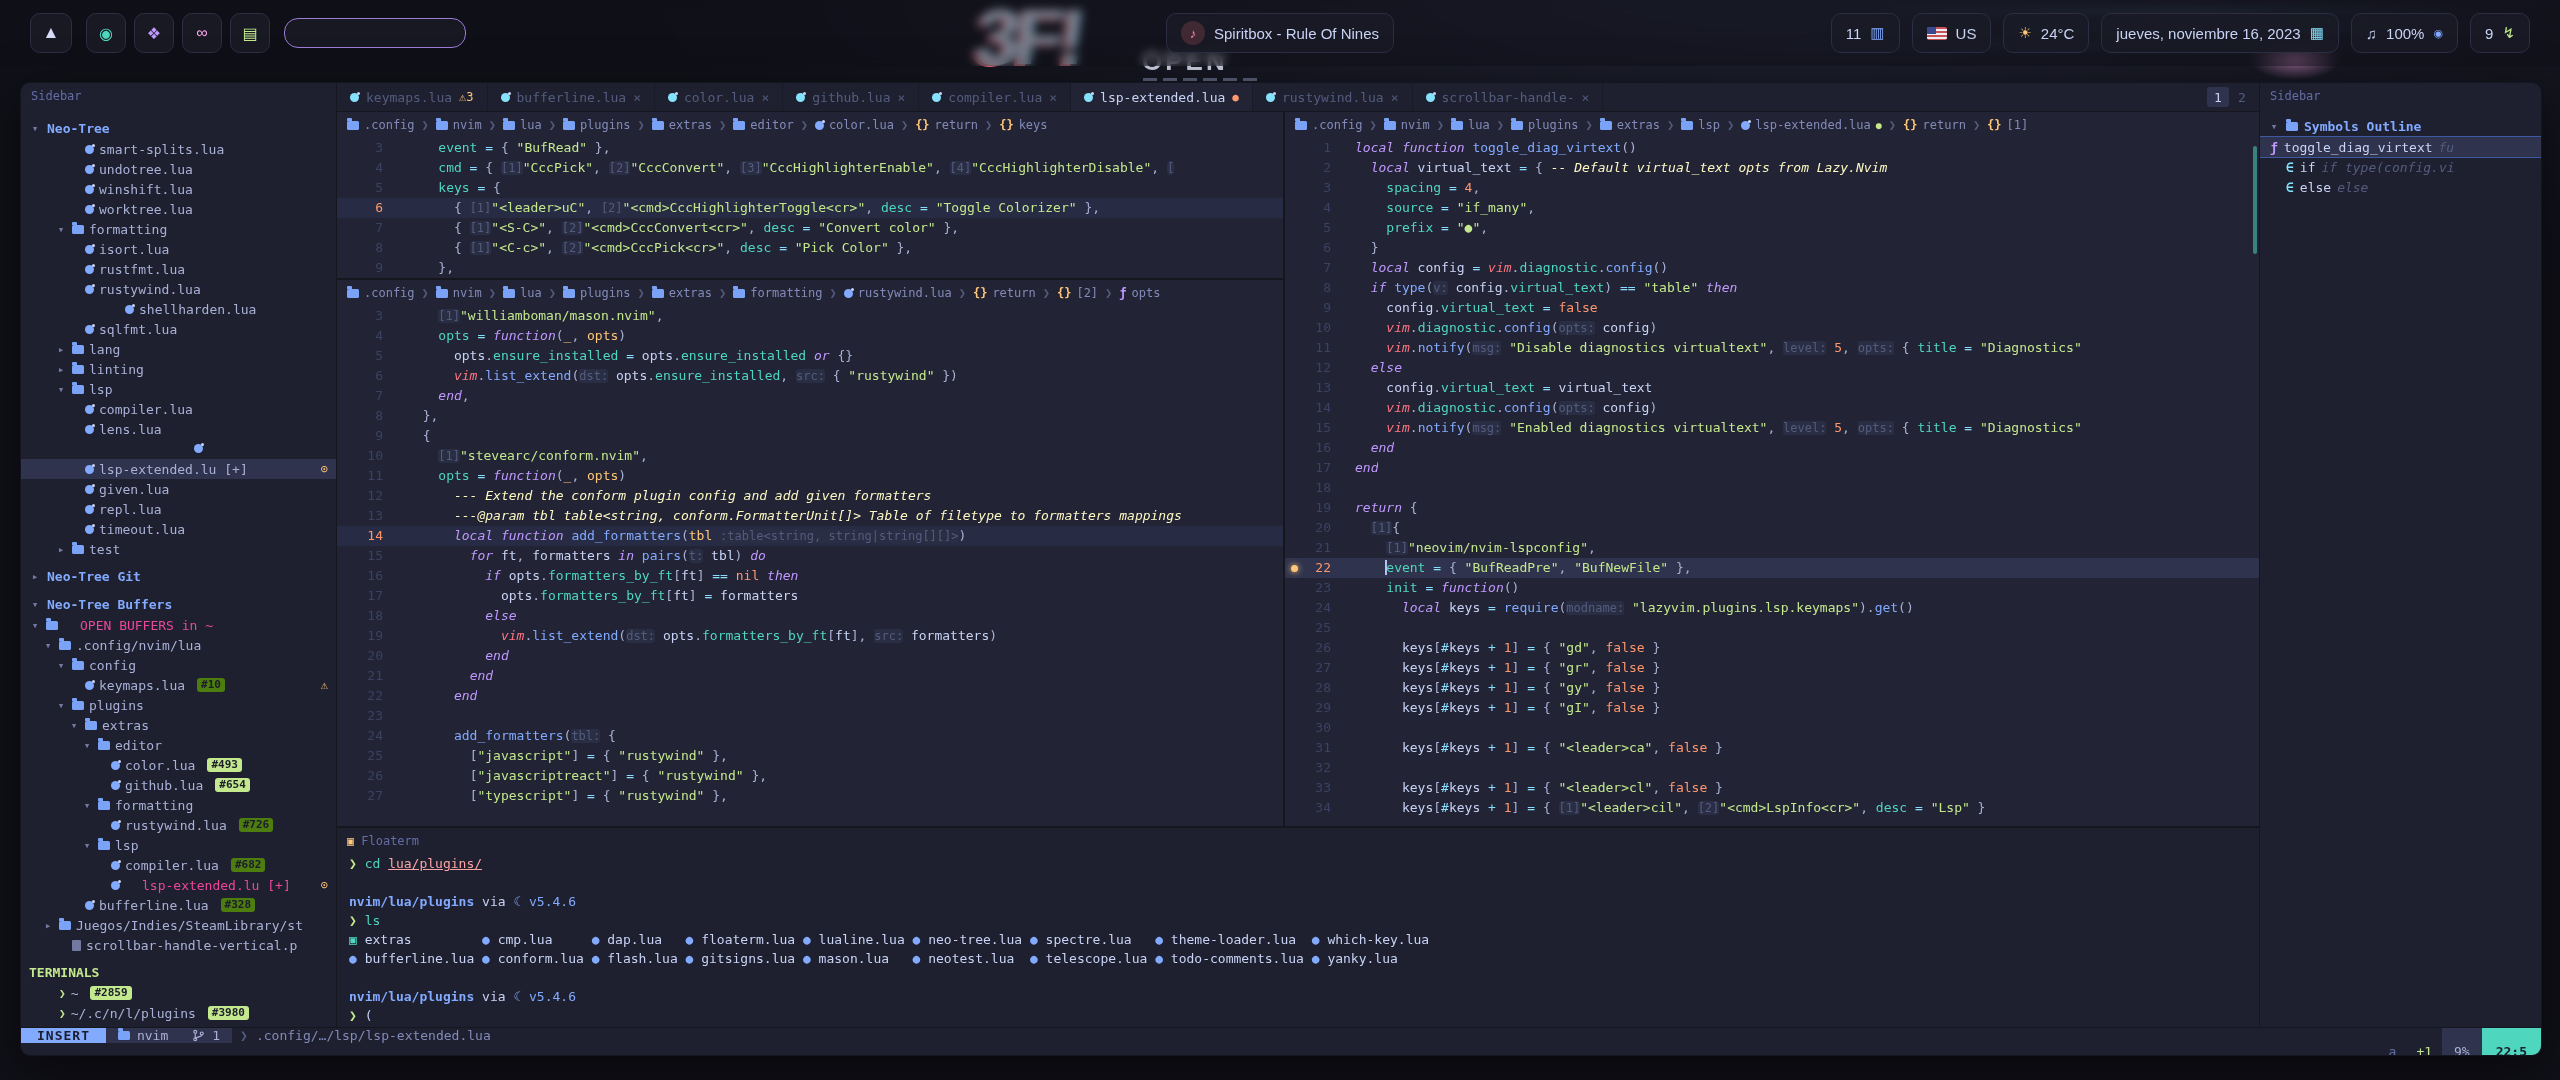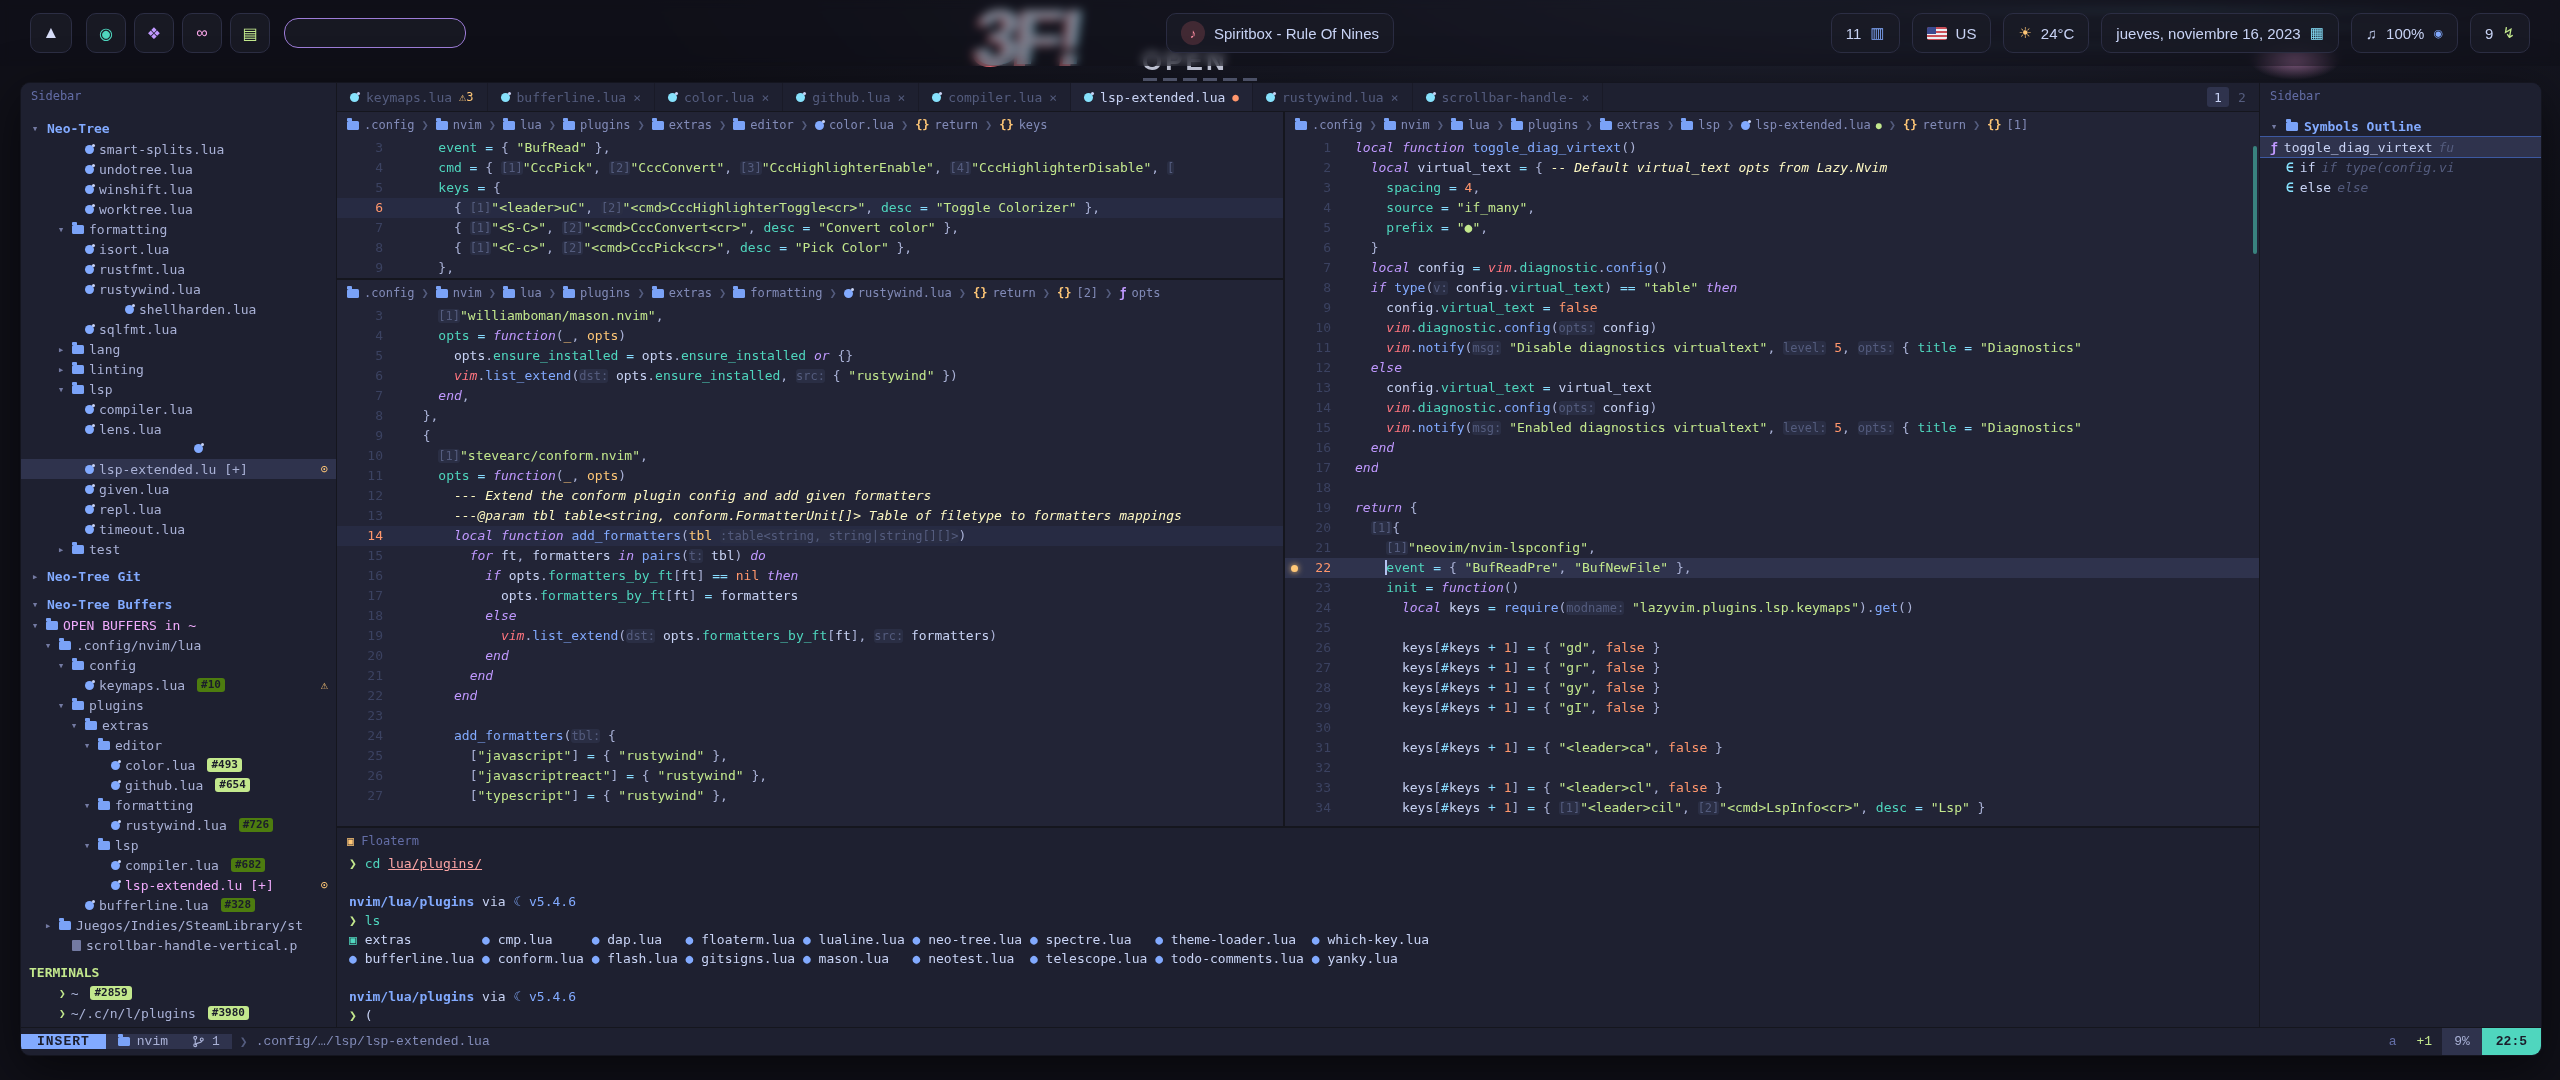--- a/index.html
+++ b/index.html
@@ -47,21 +47,21 @@
   
   .sidebar{border-right:1px solid #15161e;background:#1e2030;overflow:hidden;display:flex;flex-direction:column;}
   .winbar{height:26px;line-height:26px;padding:0 10px;color:#636da6;font-size:12px;flex:none;
     display:flex;align-items:center;gap:7px;}
   .tree{padding:2px 0;overflow:hidden;}
   .tree-header{height:22px;display:flex;align-items:center;gap:6px;padding:0 8px;
     color:#82aaff;font-weight:bold;margin-top:6px;}
   .tree-header.green{color:#c3e88d;}
   .tree-row{height:20px;display:flex;align-items:center;gap:5px;padding-right:8px;white-space:nowrap;overflow:hidden;}
   .tree-row.sel{background:#2f334d;}
-  .tree-row.bright .lbl{color:#f0abfc;}
+  .tree-row.bright .lbl{color:#ec4899;margin-left:17px;}
   .chev{width:12px;flex:none;color:#737aa2;font-size:11px;text-align:center;}
   .lbl{color:#a9b1d6;}
   .badge{margin-left:7px;font-size:11px;border-radius:3px;padding:0 4px;line-height:14px;color:#1b1d2b;font-weight:bold;}
   .badge.g{background:#c3e88d;}.badge.y{background:#4d7c0f;}
   .trail{margin-left:auto;font-size:12px;}
   .trail.bulb{color:#ffc777;}.trail.warn{color:#ffc777;}
   
   .ic{display:inline-block;flex:none;}
   .ic-folder{width:12px;height:9px;background:#7aa2f7;border-radius:1.5px;position:relative;top:0px;}
   .ic-folder::before{content:"";position:absolute;top:-3px;left:0;width:5px;height:3px;background:inherit;border-radius:1px 1px 0 0;}
@@ -121,21 +121,21 @@
   
   .rsidebar{border-left:1px solid #15161e;background:#1e2030;display:flex;flex-direction:column;overflow:hidden;}
   .outline-item{height:20px;display:flex;align-items:center;gap:6px;padding:0 10px;white-space:nowrap;overflow:hidden;}
   .outline-item.sel{background:#2f334d;outline:1px solid #3d59a1;}
   .o-name{color:#c8d3f5;}
   .o-detail{color:#545c7e;font-style:italic;}
   .o-ic{color:#c099ff;font-weight:bold;}
   .o-ic.kw{color:#86e1fc;}
   .indent1{padding-left:26px;}
   
-  .statusline{grid-column:1/4;background:#1e2030;border-top:1px solid #15161e;display:flex;align-items:center;font-size:13px;overflow:hidden;font-family:Liberation Mono, monospace;}
+  .statusline{grid-column:1/4;background:#1e2030;border-top:1px solid #15161e;display:flex;align-items:flex-start;font-size:13px;overflow:hidden;}
   .sl-mode{background:#82aaff;color:#1b1d2b;font-weight:bold;display:flex;align-items:center;padding:0 16px;letter-spacing:1px;}
   .sl-seg{background:#2f334d;display:flex;align-items:center;gap:7px;padding:0 12px;color:#a9b1d6;}
   .sl-sep{color:#545c7e;display:flex;align-items:center;padding:0 8px;}
   .sl-path{display:flex;align-items:center;color:#828bb8;}
   .sl-right{margin-left:auto;display:flex;align-items:stretch;}
   .sl-reg{display:flex;align-items:center;color:#636da6;padding:0 10px;}
   .sl-diff{display:flex;align-items:center;color:#c3e88d;padding:0 10px;gap:4px;}
   .sl-pct{background:#2f334d;display:flex;align-items:center;padding:0 12px;color:#a9b1d6;}
   .sl-pos{background:#4fd6be;color:#1b1d2b;font-weight:bold;display:flex;align-items:center;padding:16px 14px;}
   .branch-svg{width:13px;height:13px;}

